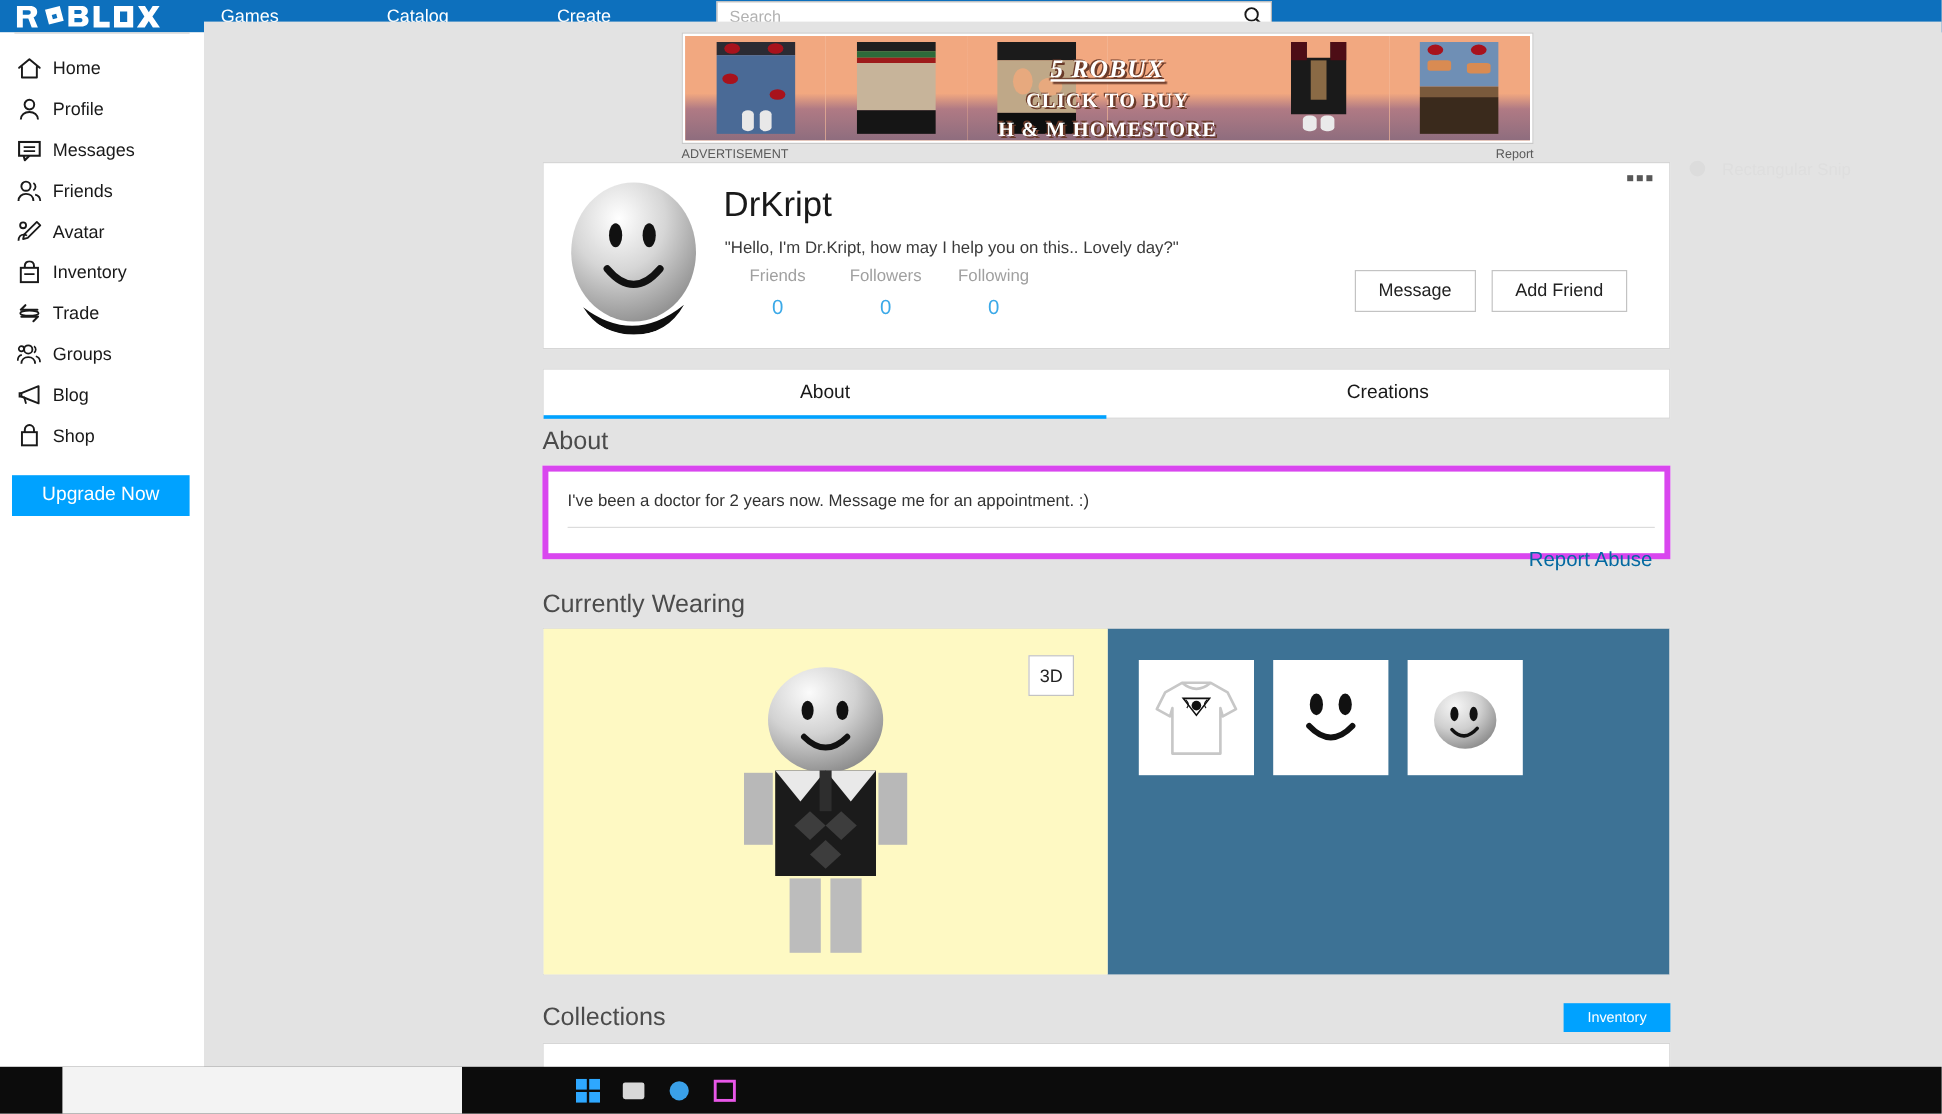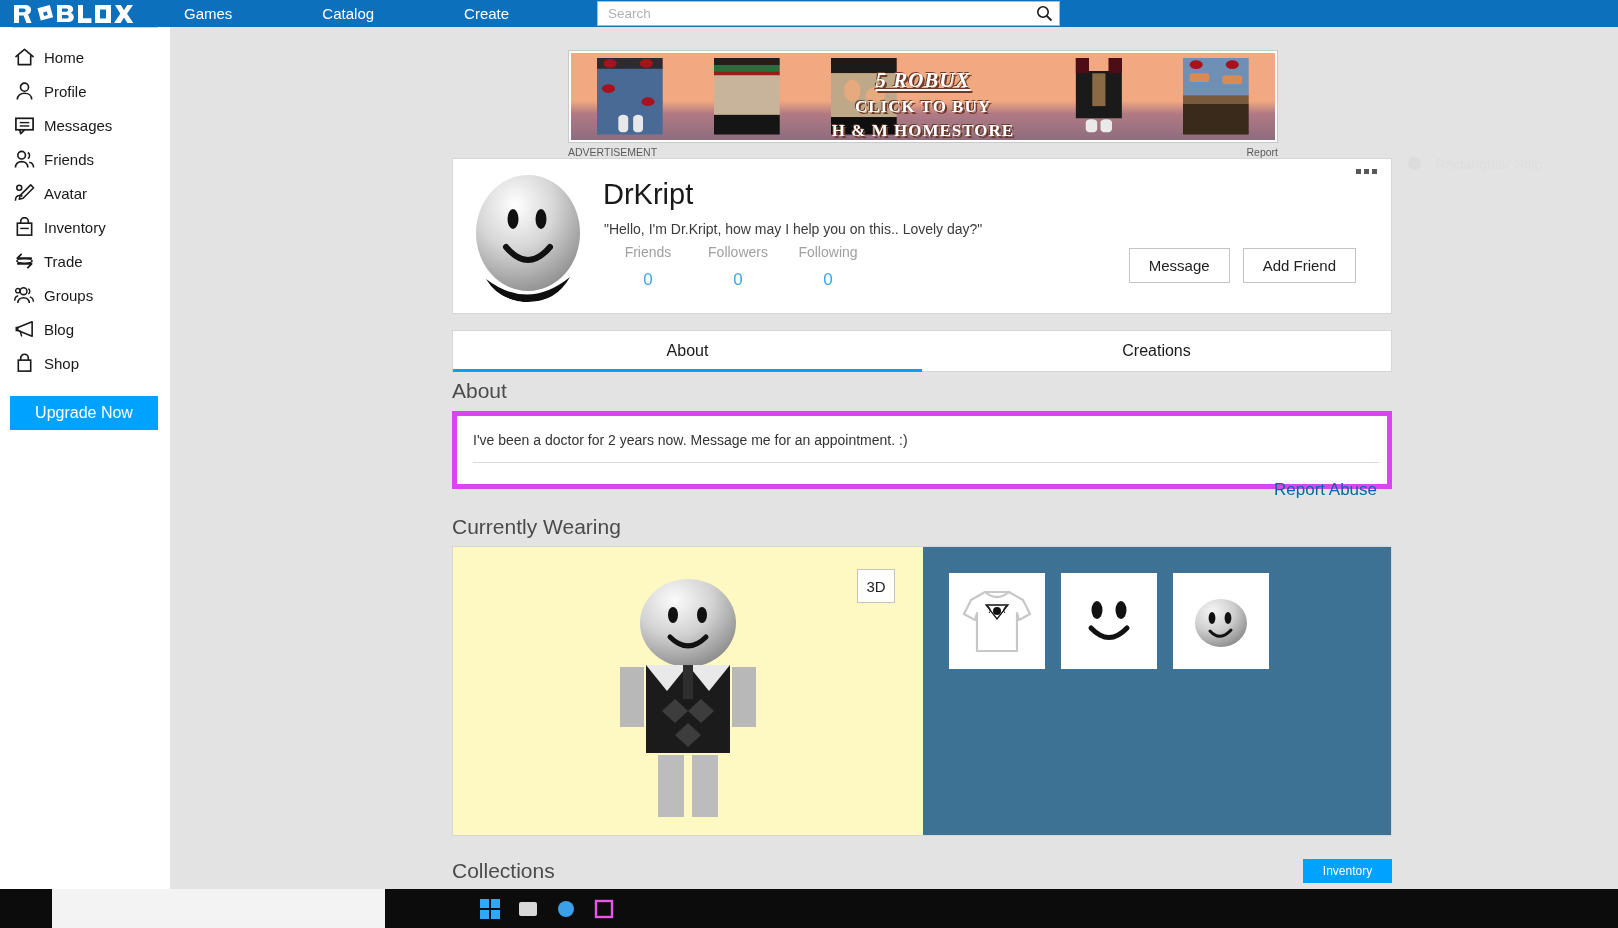--- a/index.html
+++ b/index.html
@@ -73,21 +73,21 @@
     height: 34px; line-height: 34px;
     background: #00a2ff; color: #ffffff;
     font-size: 16px; text-align: center;
     border: none; cursor: pointer;
     font-family: "Liberation Sans", sans-serif;
     width: 148px;
   }
 
   
   #main {
-    position: absolute; top: 41px; left: 170px;
+    position: absolute; top: 18px; left: 170px;
     width: 1448px; height: 872px;
     background: #e3e3e3;
   }
 
   
   #ad-wrap { position: absolute; left: 398px; top: 9px; width: 710px; }
   #ad-banner {
     width: 710px; height: 93px;
     border: 1px solid #c9c9c9; background: #ffffff;
     padding: 2px; overflow: hidden;

